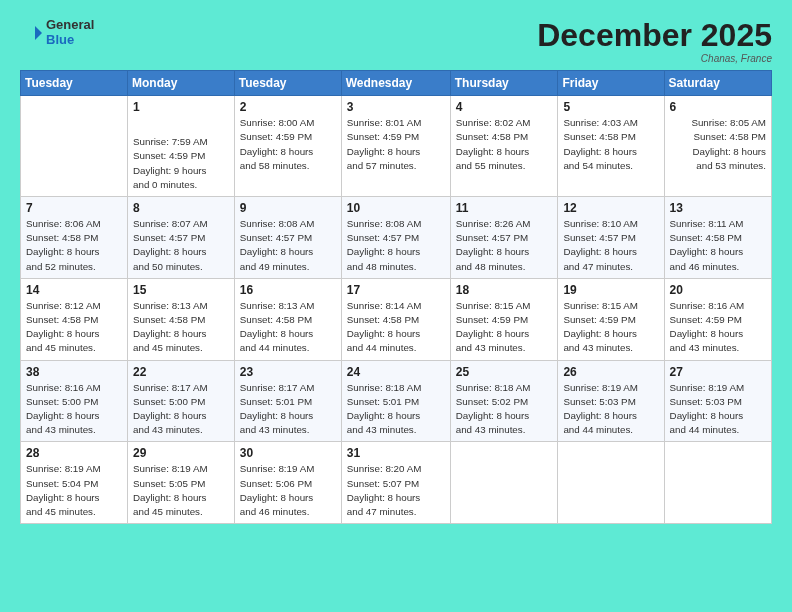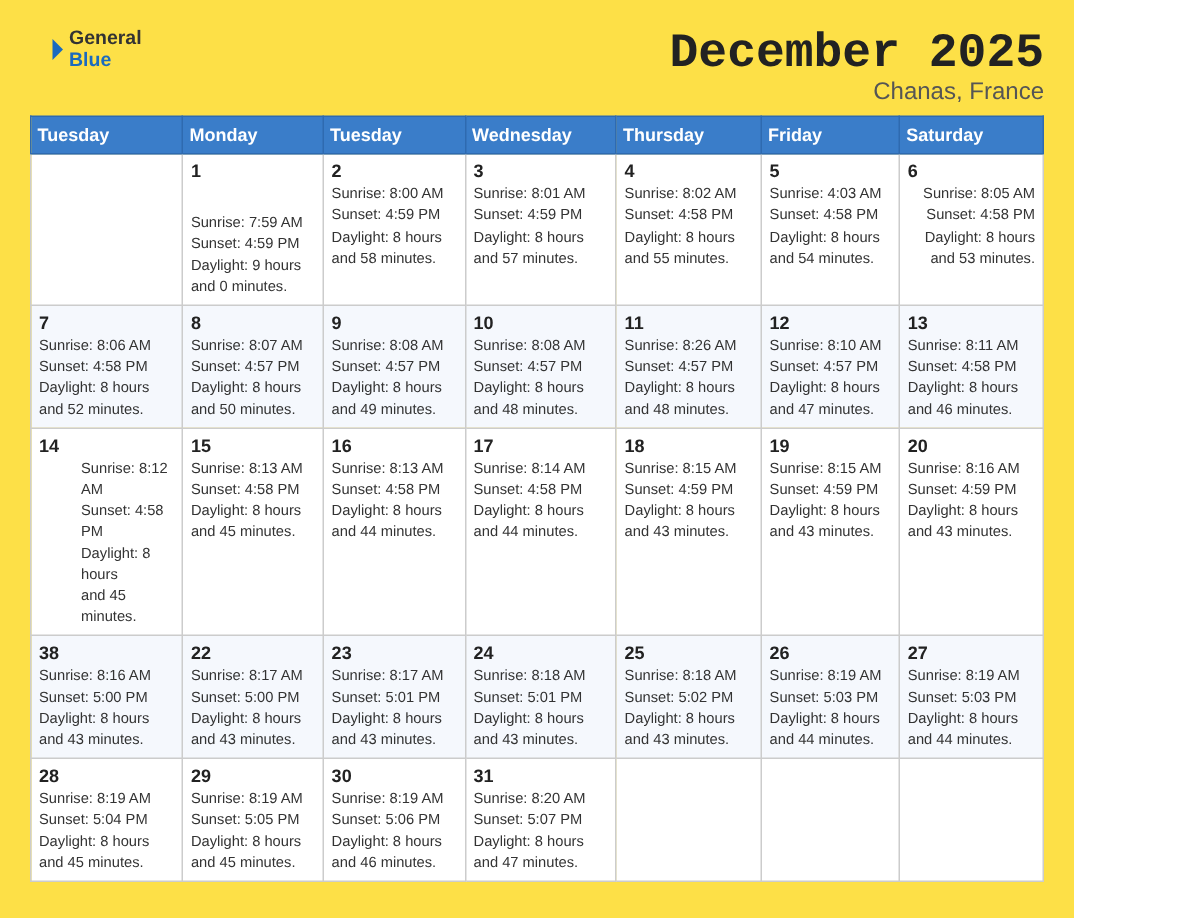--- a/index.html
+++ b/index.html
@@ -4,48 +4,48 @@
   <style>
     * { box-sizing: border-box; margin: 0; padding: 0; }
     body {
       font-family: Arial, sans-serif;
       background: #fff;
       width: 792px;
       height: 612px;
       overflow: hidden;
     }
     .page {
-      width: 716px;
+      width: 792px;
       min-height: 612px;
       padding: 18px 20px 10px 20px;
-      background: #fde047;
+      background: #5eead4;
     }
     .header {
       display: flex;
       justify-content: space-between;
       align-items: flex-start;
       margin-bottom: 6px;
     }
     .logo {
       display: flex;
       align-items: center;
     }
     .title-block {
       text-align: right;
     }
     .month-title {
       font-size: 32px;
       font-weight: bold;
       color: #222;
       line-height: 1.1;
-      font-family: Liberation Mono, monospace;
     }
     .location {
-      font-size: 16px;
+      font-size: 10px;
       color: #555;
+      font-style: italic;
     }
     .calendar {
       width: 100%;
       border-collapse: collapse;
       border: 1px solid #bbb;
       font-size: 10.5px;
     }
     .calendar thead tr th {
       background-color: #3a7dc9;
       color: #fff;
@@ -209,21 +209,21 @@
             <span class="day-number">13</span>
             <div class="day-info" style="white-space: pre-line;">Sunrise: 8:11 AM
 Sunset: 4:58 PM
 Daylight: 8 hours
 and 46 minutes.</div>
           </td>
         </tr>
         <tr>
           <td>
             <span class="day-number">14</span>
-            <div class="day-info" style="white-space: pre-line; margin-left: 28px;">Sunrise: 8:12 AM
+            <div class="day-info" style="white-space: pre-line;">Sunrise: 8:12 AM
 Sunset: 4:58 PM
 Daylight: 8 hours
 and 45 minutes.</div>
           </td>
           <td>
             <span class="day-number">15</span>
             <div class="day-info" style="white-space: pre-line;">Sunrise: 8:13 AM
 Sunset: 4:58 PM
 Daylight: 8 hours
 and 45 minutes.</div>

